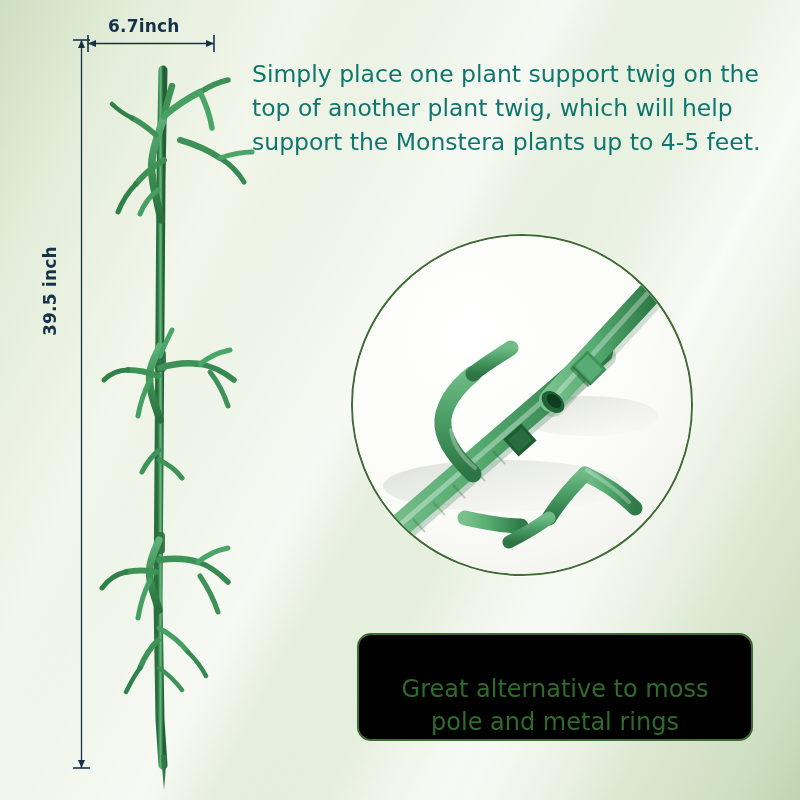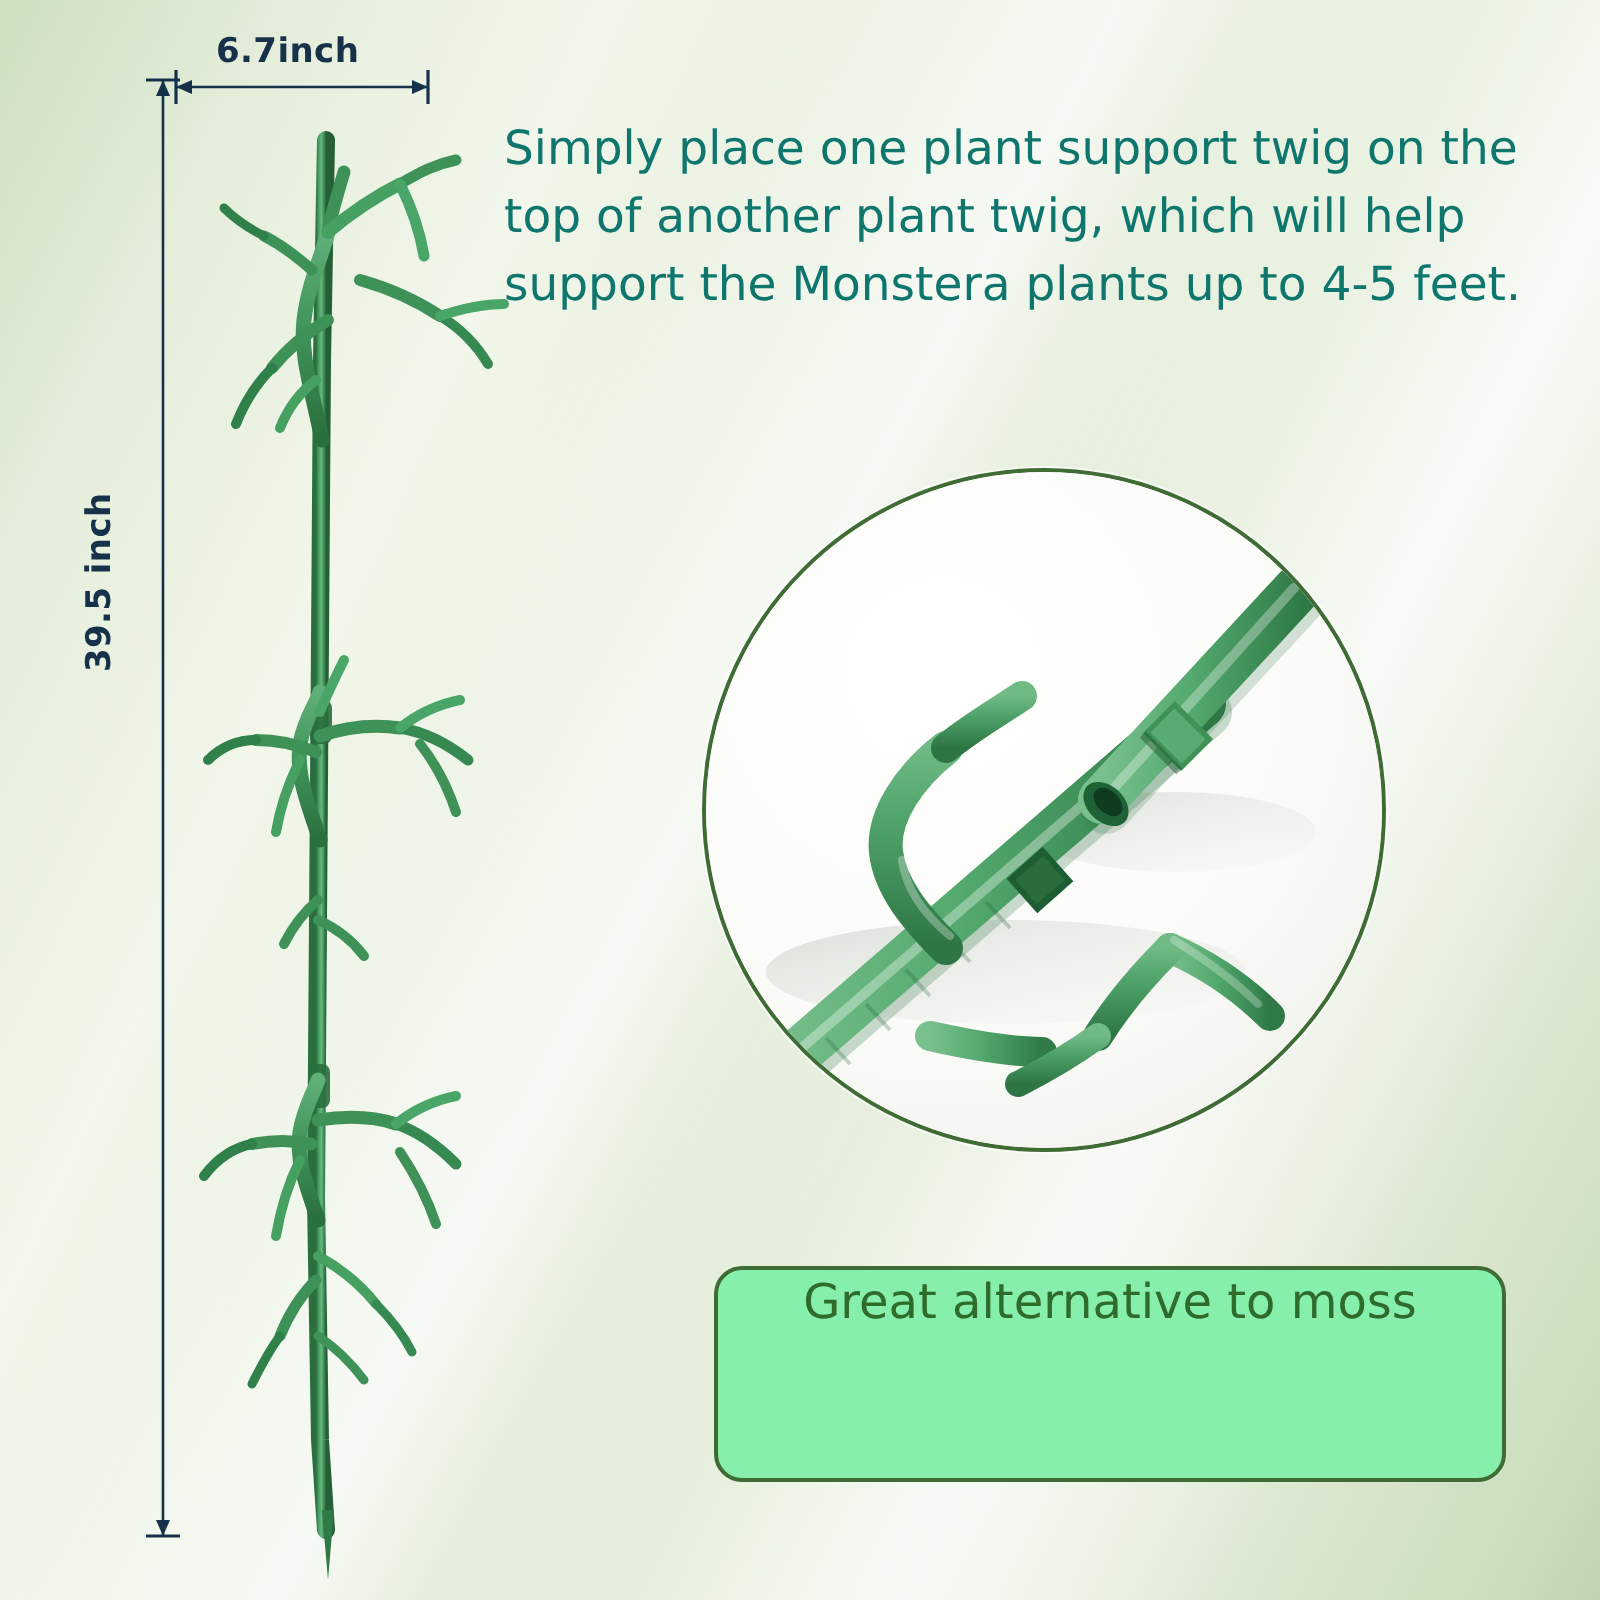--- a/index.html
+++ b/index.html
@@ -124,23 +124,23 @@
   }
   
   #caption-box {
     position: absolute;
     left: 357px;
     top: 633px;
     width: 396px;
     height: 108px;
     border: 2px solid #3f6b34;
     border-radius: 14px;
-    background: #86efac;
+    background: #000000;
     display: flex;
-    align-items: flex-start;
+    align-items: flex-end;
     justify-content: center;
     box-sizing: border-box;
   }
   #caption-text {
     text-align: center;
     color: #2f6b2a;
     font-size: 24px;
     line-height: 33px;
     font-family: "DejaVu Sans", sans-serif;
     padding: 0 10px;
@@ -301,16 +301,17 @@
       <path d="M232 238 C250 246 268 258 282 272" stroke="url(#zStem2)" stroke-width="15" fill="none" stroke-linecap="round"></path>
       <path d="M232 238 C218 252 206 266 196 282" stroke="url(#zStem)" stroke-width="15" fill="none" stroke-linecap="round"></path>
       <path d="M196 282 C182 292 168 300 156 306" stroke="url(#zStem)" stroke-width="13" fill="none" stroke-linecap="round"></path>
       <path d="M234 234 C250 244 264 254 276 266" stroke="rgba(255,255,255,0.28)" stroke-width="4" fill="none" stroke-linecap="round"></path>
     </svg>
   </div>
 
   <div id="caption-box">
     <div id="caption-text">
       <div>Great alternative to moss</div>
+      <div>pole and metal rings</div>
     </div>
   </div>
 
 </div>
 
 </body></html>

